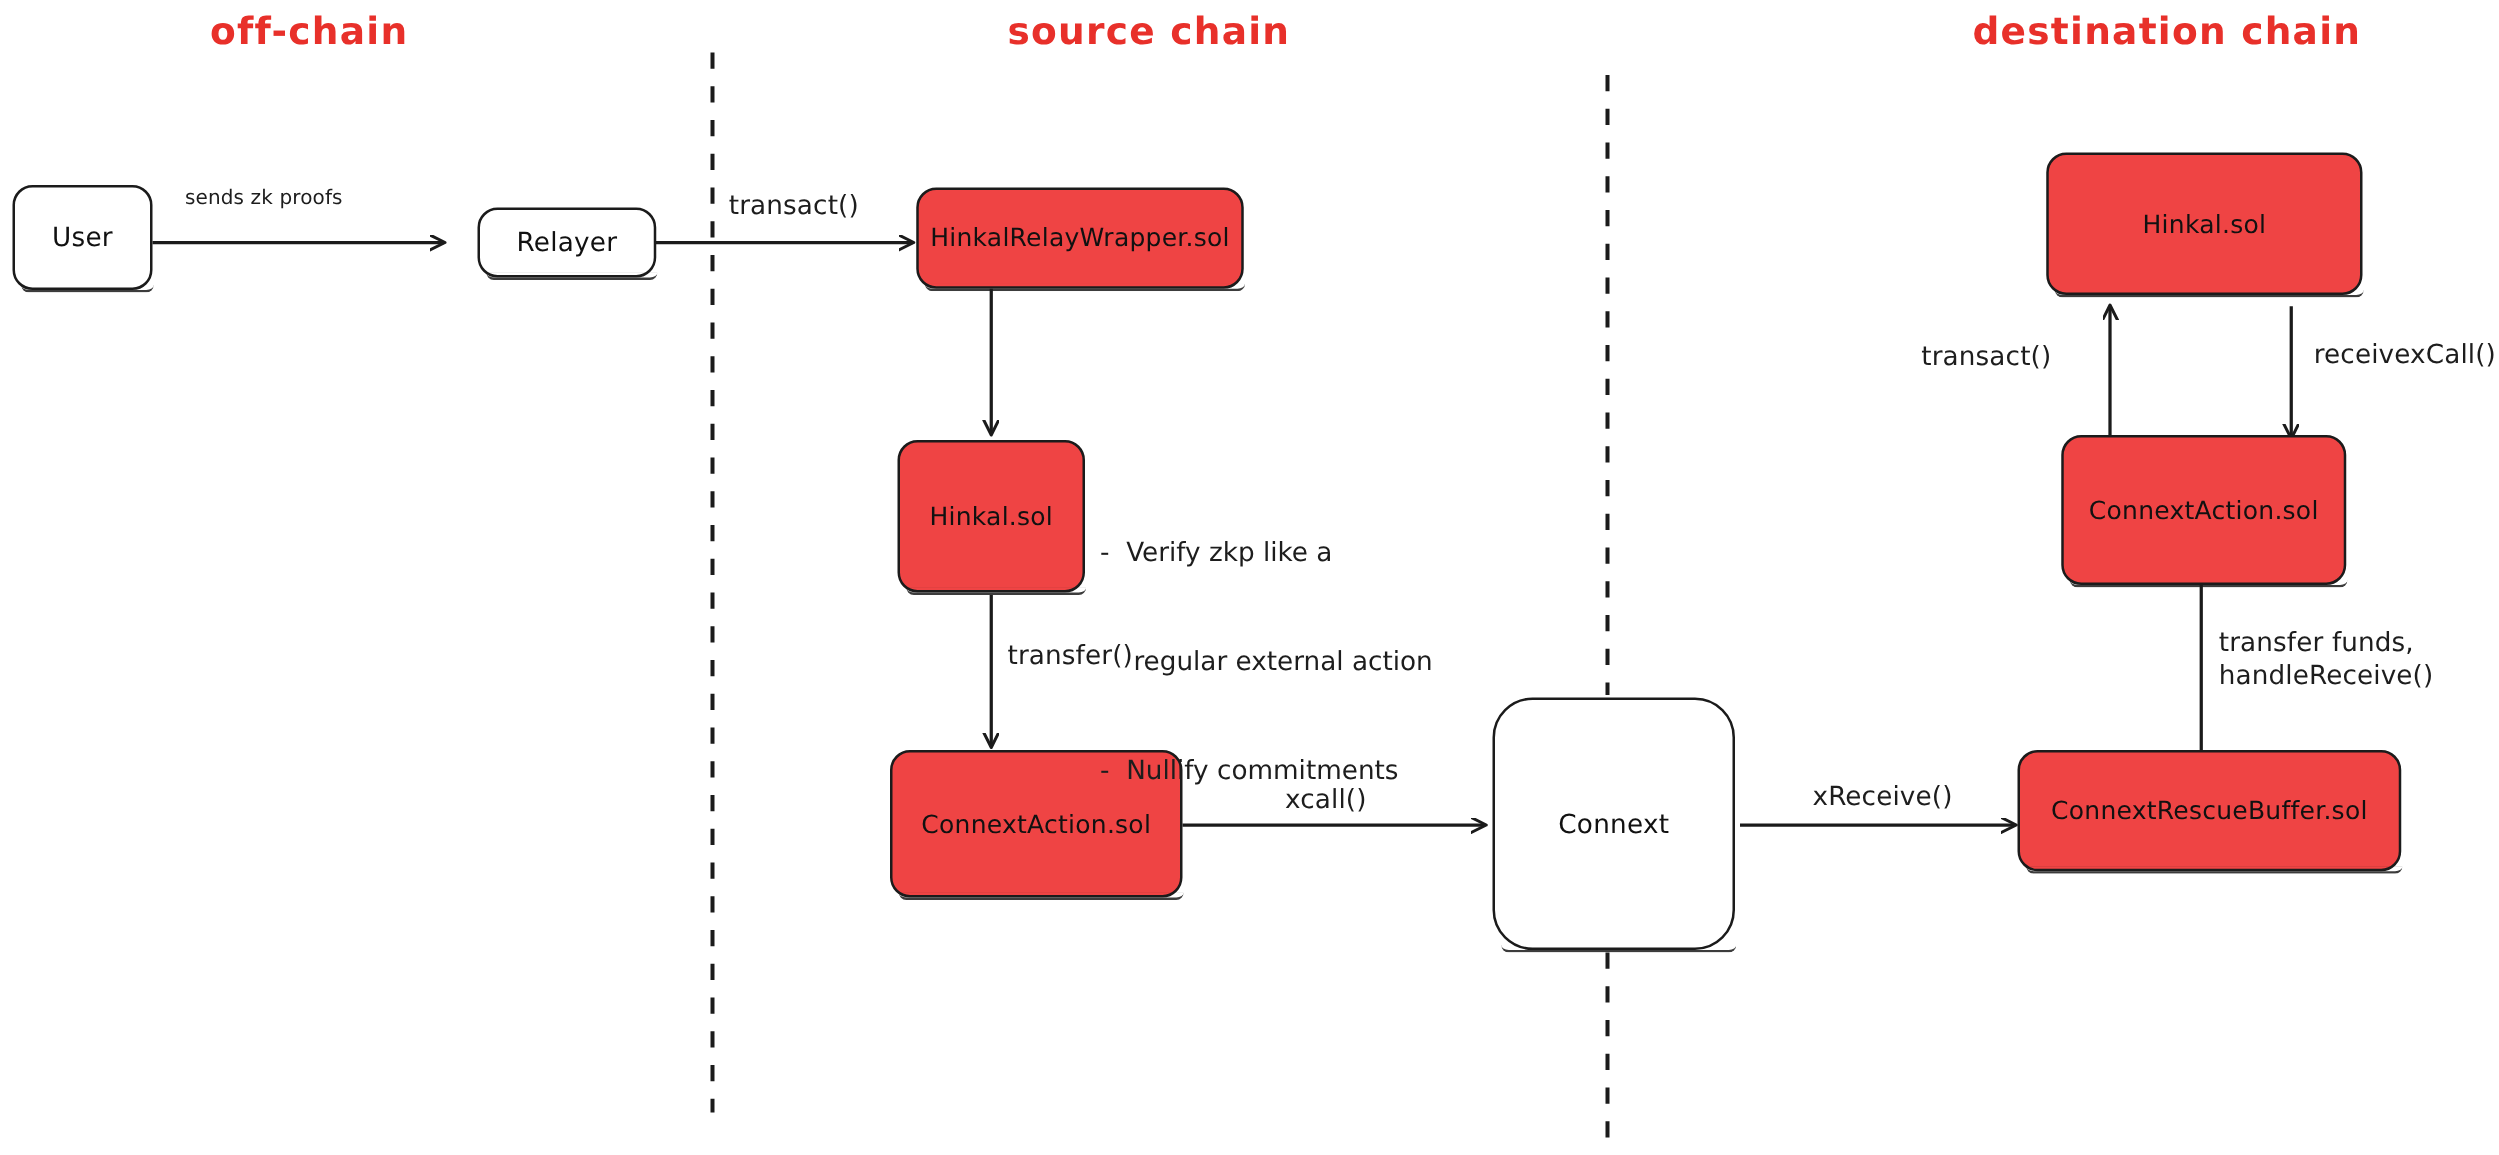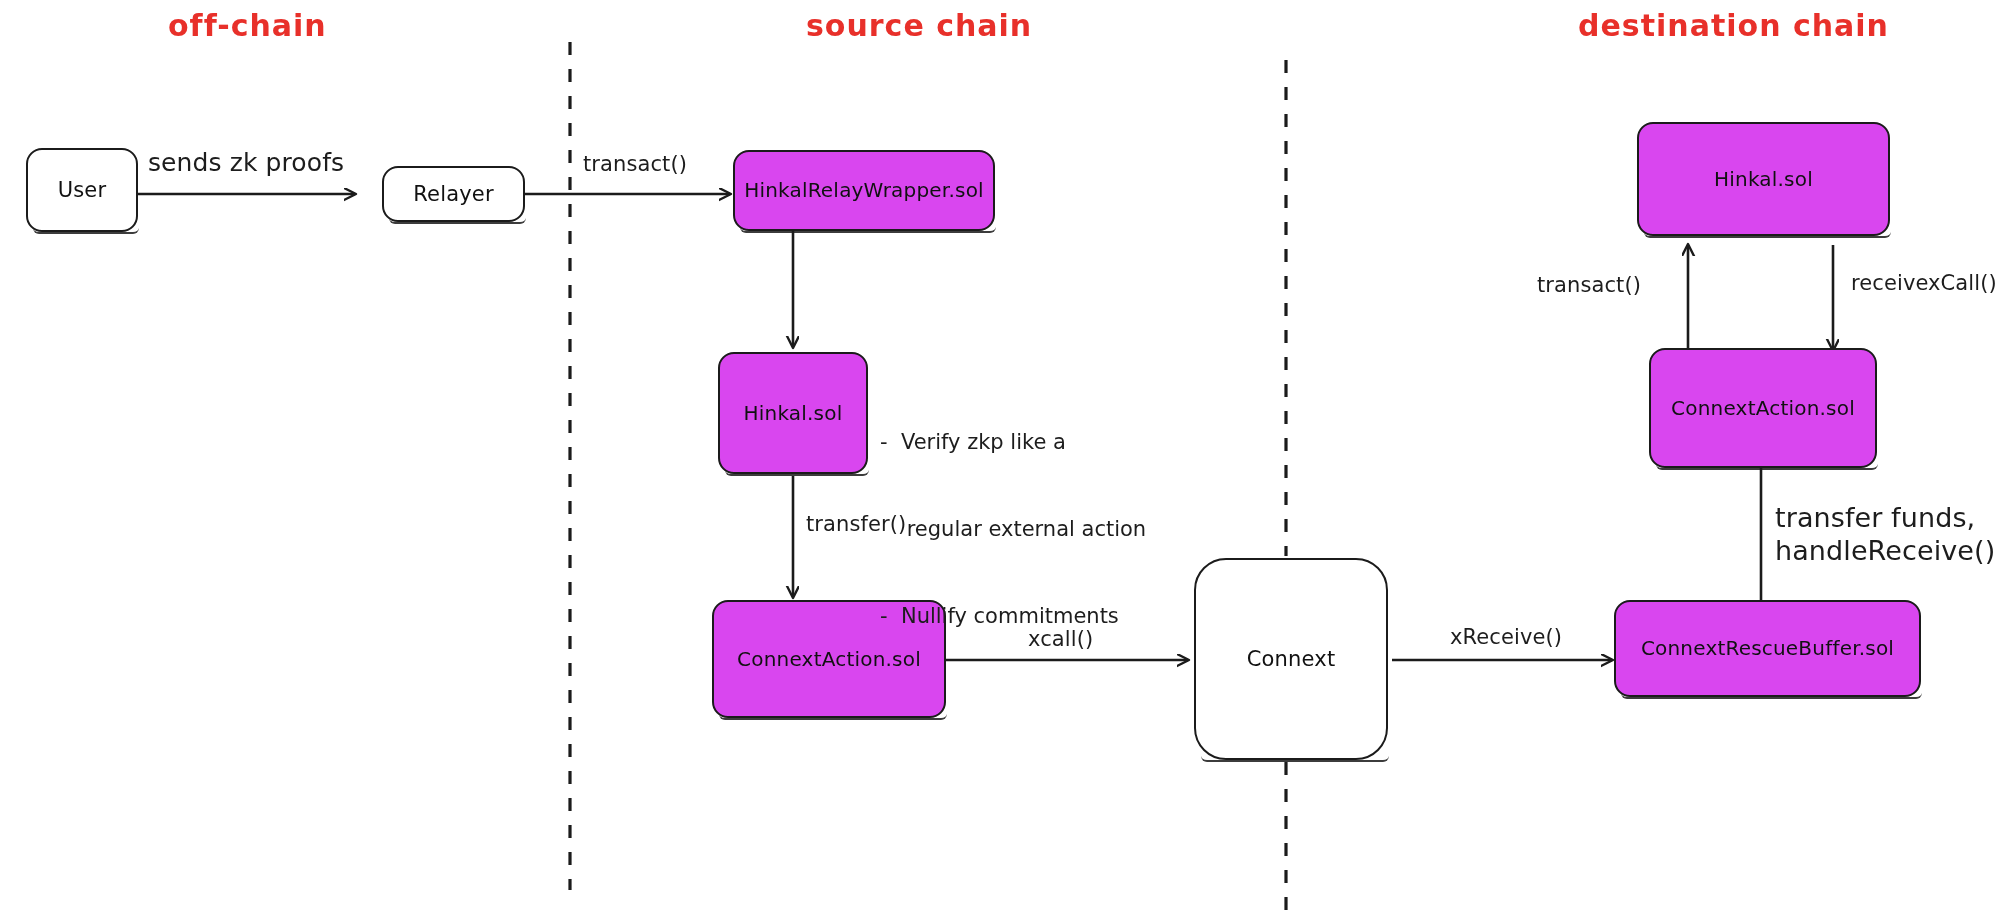--- a/index.html
+++ b/index.html
@@ -16,21 +16,21 @@
     position:absolute;box-sizing:border-box;
     display:flex;align-items:center;justify-content:center;
     text-align:center;
     border:2.6px solid #1b1b1b;
     border-radius:16px;
     color:#111111;
     letter-spacing:.2px;
     line-height:1.15;
   }
   .node.plain{background:#ffffff;}
-  .node.yellow{background:#d946ef;border-color:#1b1b1b;}
+  .node.yellow{background:#ef4444;border-color:#1b1b1b;}
   .node::after{
     content:"";position:absolute;left:5px;right:-3px;bottom:-4px;height:4px;
     border-bottom:2.2px solid #1b1b1b;border-radius:0 0 16px 16px;
     opacity:.85;
   }
   .node span{display:block;padding:0 8px;}
 
   
   .lbl{
     position:absolute;color:#1d1d1d;white-space:pre;
@@ -75,21 +75,21 @@
 
     <path d="M1688,350 L1688,245" stroke="#1b1b1b" stroke-width="2.6" fill="none" marker-end="url(#ah)"></path>
 
     <path d="M1833,245 L1833,350" stroke="#1b1b1b" stroke-width="2.6" fill="none" marker-end="url(#ah)"></path>
   </svg>
 
   <div class="title" style="left:168px;top:8px;font-size:30px;">off-chain</div>
   <div class="title" style="left:806px;top:8px;font-size:30px;">source chain</div>
   <div class="title" style="left:1578px;top:8px;font-size:30px;">destination chain</div>
 
-  <div class="node plain" style="left:26px;top:148px;width:112px;height:84px;justify-content:center;">
+  <div class="node plain" style="left:10px;top:148px;width:112px;height:84px;justify-content:center;">
     <span style="font-size:21px;">User</span>
   </div>
 
   <div class="node plain" style="left:360px;top:166px;width:143px;height:56px;margin-left:22px;">
     <span style="font-size:21px;">Relayer</span>
   </div>
 
   <div class="node yellow" style="left:733px;top:150px;width:262px;height:81px;">
     <span style="font-size:20px;">HinkalRelayWrapper.sol</span>
   </div>
@@ -111,32 +111,32 @@
   </div>
 
   <div class="node yellow" style="left:1649px;top:348px;width:228px;height:120px;">
     <span style="font-size:20px;">ConnextAction.sol</span>
   </div>
 
   <div class="node yellow" style="left:1637px;top:122px;width:253px;height:114px;">
     <span style="font-size:20px;">Hinkal.sol</span>
   </div>
 
-  <div class="lbl" style="left:148px;top:148px;font-size:25px;">sends zk proofs</div>
+  <div class="lbl" style="left:148px;top:148px;font-size:16px;">sends zk proofs</div>
 
   <div class="lbl" style="left:583px;top:152px;font-size:21px;">transact()</div>
 
 
   <div class="lbl" style="left:806px;top:512px;font-size:21px;">transfer()</div>
 
   <div class="lbl" style="left:1028px;top:627px;font-size:21px;">xcall()</div>
 
   <div class="lbl" style="left:1450px;top:625px;font-size:21px;">xReceive()</div>
 
-  <div class="lbl" style="left:1775px;top:502px;font-size:27px;">transfer funds,
+  <div class="lbl" style="left:1775px;top:502px;font-size:21px;">transfer funds,
 handleReceive()</div>
 
   <div class="lbl" style="left:1537px;top:273px;font-size:21px;">transact()</div>
 
   <div class="lbl" style="left:1851px;top:271px;font-size:21px;">receivexCall()</div>
 
   <div class="note" style="left:880px;top:370px;font-size:21px;">
     <div>-  Verify zkp like a</div>
     <div>    regular external action</div>
     <div>-  Nullify commitments</div>

